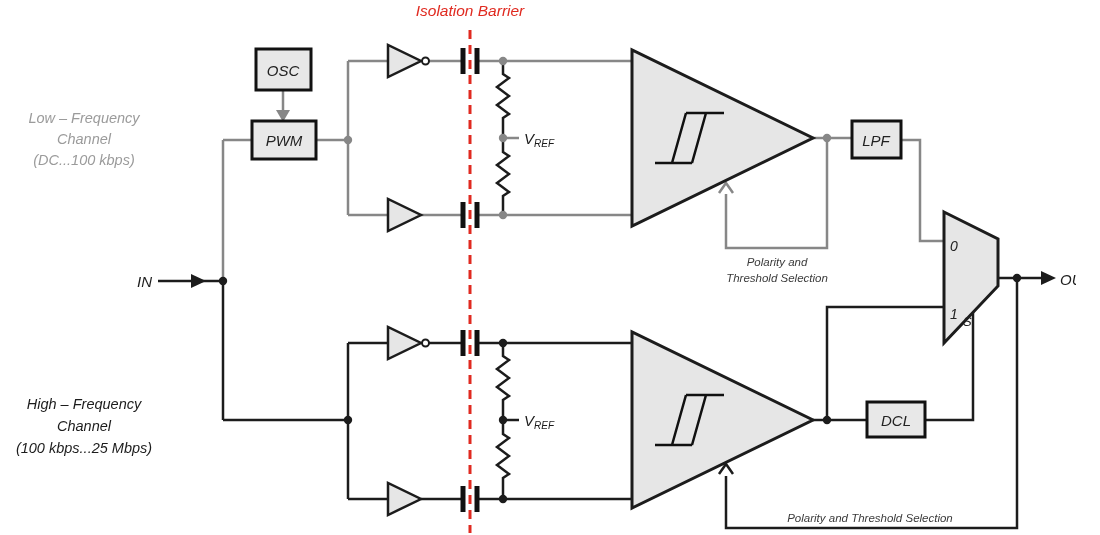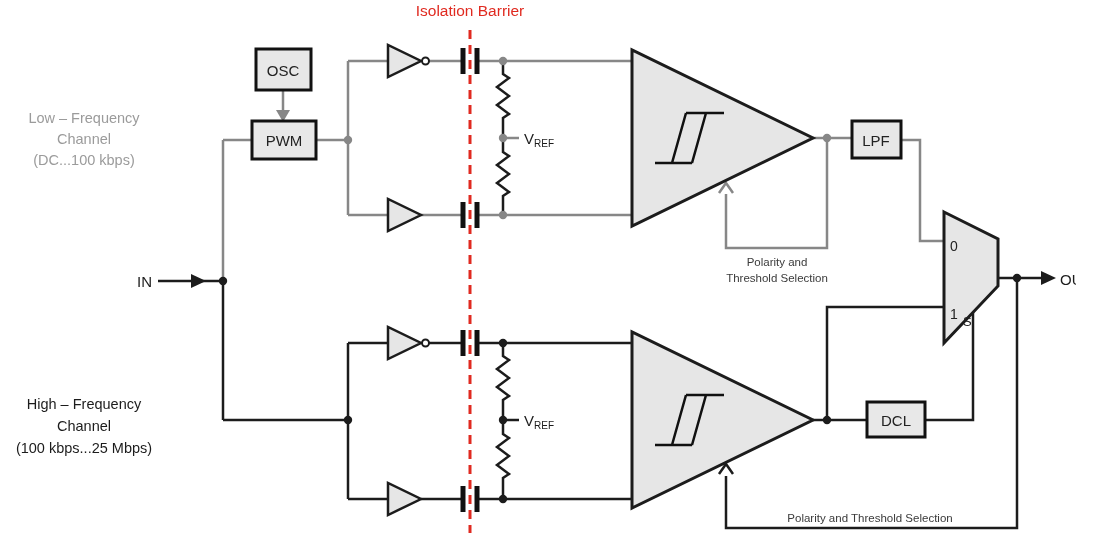--- a/index.html
+++ b/index.html
@@ -1,17 +1,17 @@
 <!DOCTYPE html>
 <html><head>
 <meta charset="utf-8">
 <style>
   html,body{margin:0;padding:0;background:#ffffff;}
   .stage{position:relative;width:1076px;height:535px;background:#ffffff;overflow:hidden;
-         font-family:"Liberation Sans", sans-serif;}
+         font-family:"Liberation Sans", sans-serif;font-style:italic;}
   svg text{font-family:"Liberation Sans", sans-serif;}
   .blocktext{font-size:15px;fill:#222222;}
   .iotext{font-size:15px;fill:#1c1c1c;}
   .graylabel{font-size:14.5px;fill:#9b9b9b;}
   .blacklabel{font-size:14.5px;fill:#1c1c1c;}
   .annot{font-size:11.5px;fill:#3b3b3b;}
   .muxnum{font-size:14px;fill:#222222;}
   .muxsel{font-size:13px;fill:#222222;}
   .redtitle{font-size:15.5px;font-weight:500;fill:#e02a20;}
   .vrefmain{font-size:15px;fill:#1c1c1c;}

